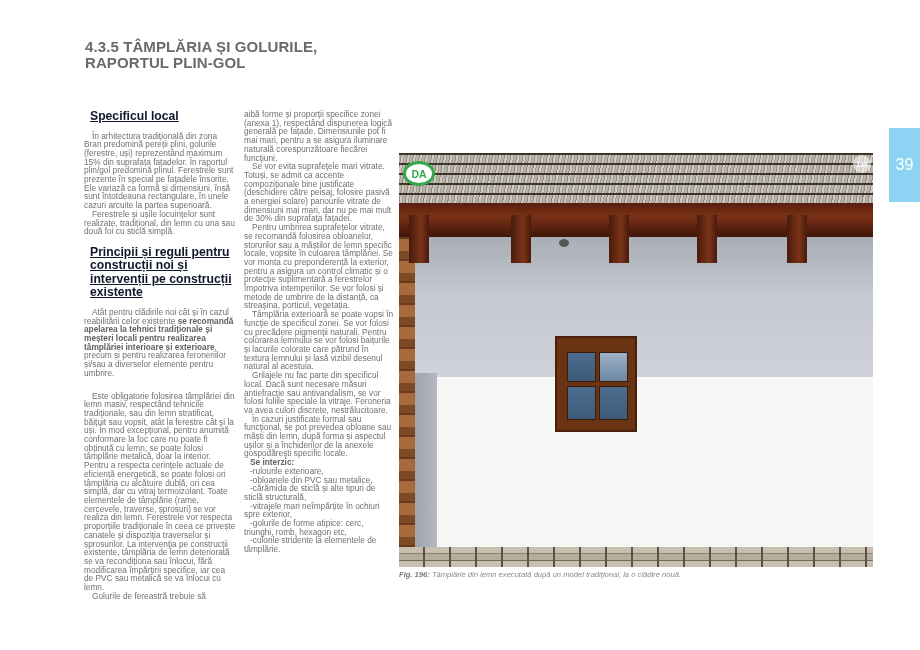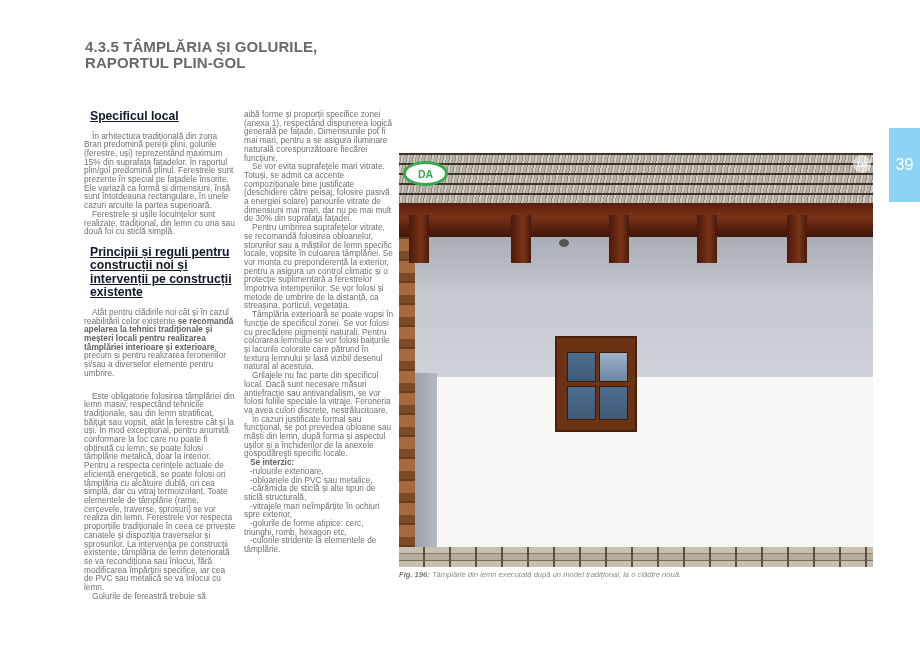--- a/index.html
+++ b/index.html
@@ -75,21 +75,21 @@
   }
   .pane {
     position:absolute; width:27px; background:linear-gradient(180deg,#4d6d8f,#3e5a78);
     border:1px solid #3a1a08;
   }
   .pane.p1 { left:10px; top:14px; height:28px; }
   .pane.p2 { left:42px; top:14px; height:28px; background:linear-gradient(180deg,#9fb2c8,#6b86a4); }
   .pane.p3 { left:10px; top:48px; height:32px; }
   .pane.p4 { left:42px; top:48px; height:32px; }
   .badge {
-    position:absolute; left:4px; top:8px; width:45px; height:25px; border-radius:50%;
+    position:absolute; left:4px; top:8px; width:32px; height:25px; border-radius:50%;
     background:#fff; border:3px solid #35a94a; box-sizing:border-box;
     display:flex; align-items:center; justify-content:center;
     font-size:10.5px; font-weight:bold; color:#35a94a;
   }
   .fignum {
     position:absolute; right:2px; top:2px; width:18px; height:18px; border-radius:50%;
     background:rgba(255,255,255,0.55); color:#fff; font-size:7px; font-weight:bold;
     display:flex; align-items:center; justify-content:center;
   }
   .caption {

